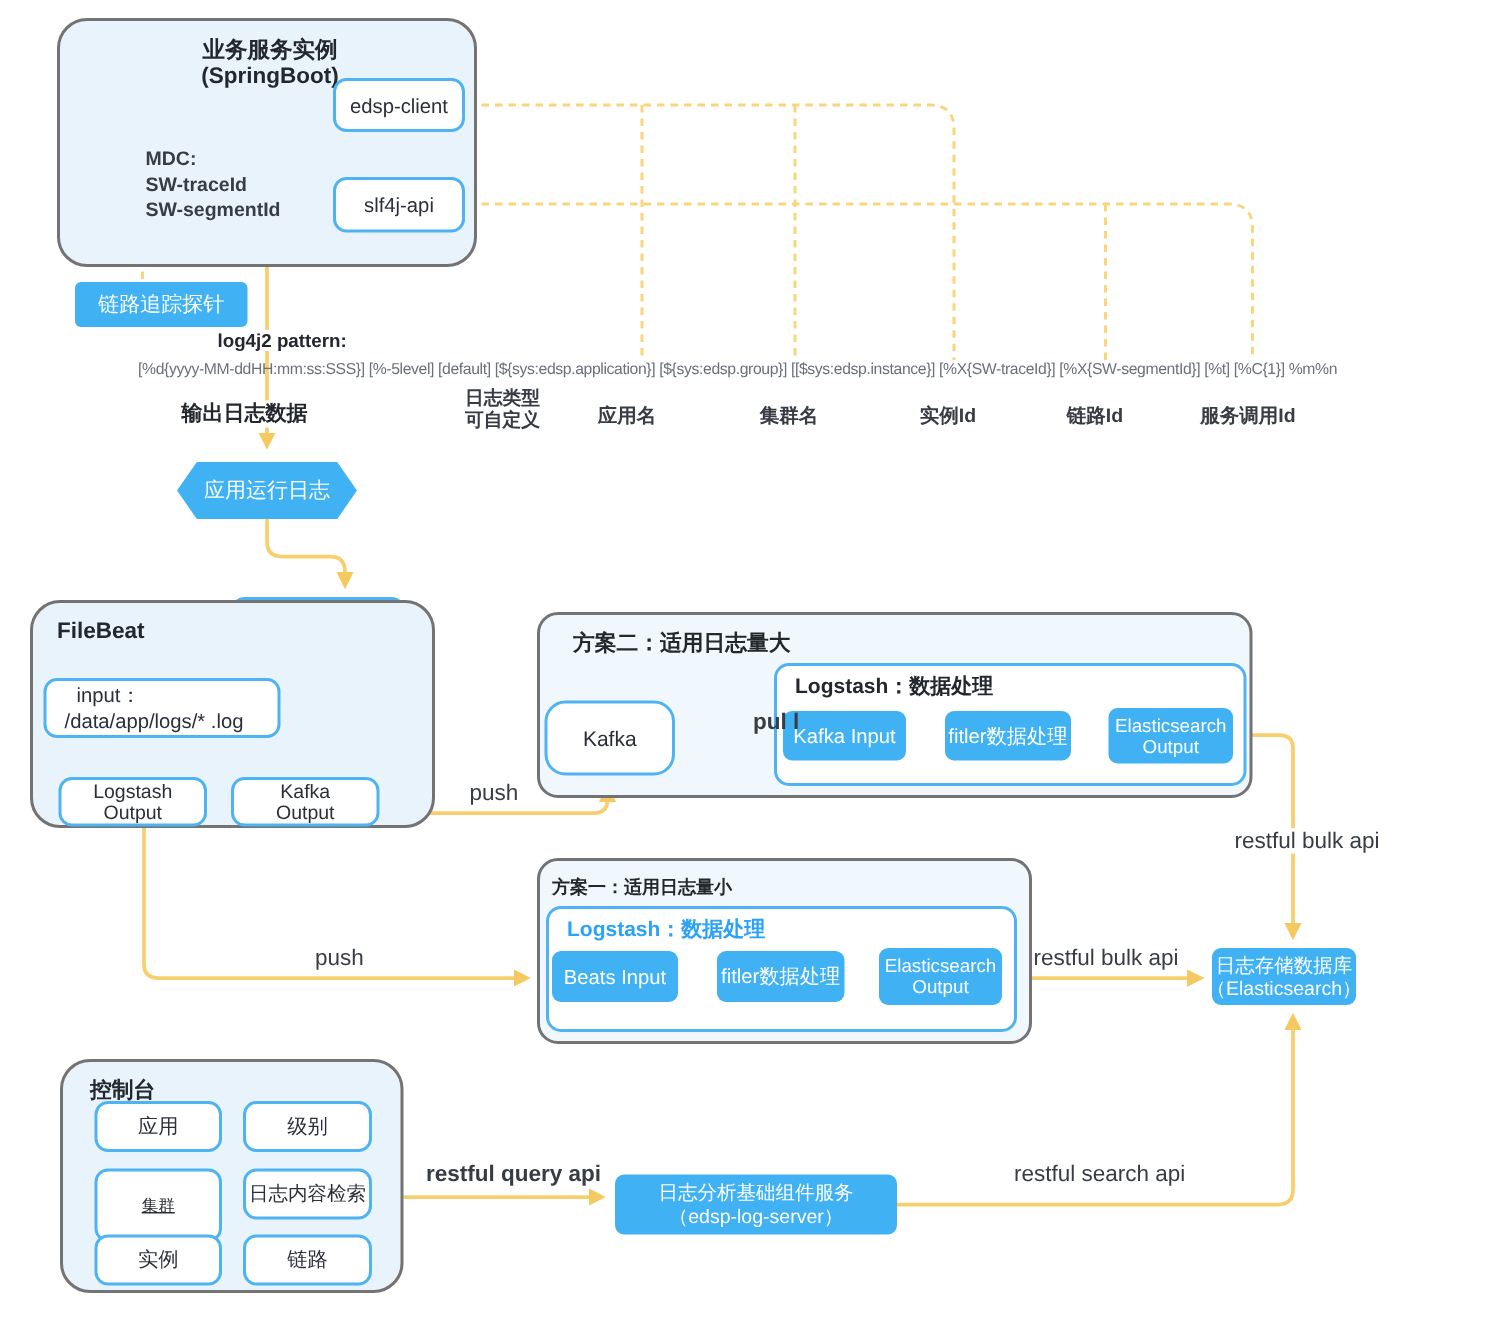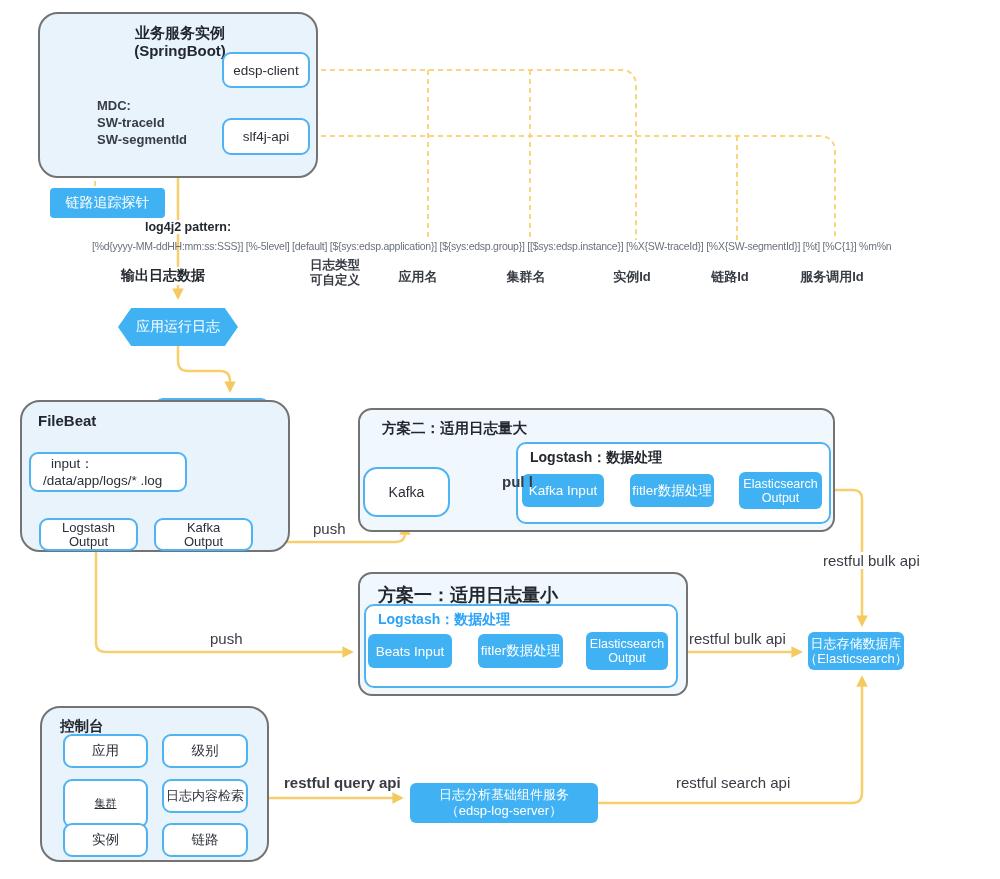--- a/index.html
+++ b/index.html
@@ -135,21 +135,21 @@
   <div class="abs bbox node" style="left:630px;top:474px;width:84px;height:33px;font-size:13.5px;">
     <span>fitler数据处理</span>
   </div>
   <div class="abs bbox node" style="left:739px;top:472px;width:83px;height:37px;font-size:12.5px;line-height:14px;">
     <div>Elasticsearch</div>
     <div>Output</div>
   </div>
   <div class="abs lbl node" style="left:466px;top:473px;font-size:15px;font-weight:600;margin-left:36px;">pul l</div>
 
   <div class="abs container plan node" style="left:358px;top:572px;width:330px;height:124px;">
-    <div class="abs ttl" style="left:18px;top:9px;font-size:18px;">方案一：适用日志量小</div>
+    <div class="abs ttl" style="left:8px;top:9px;font-size:12px;">方案一：适用日志量小</div>
   </div>
   <div class="abs wbox node" style="left:364px;top:604px;width:314px;height:84px;border-radius:10px;"></div>
   <div class="abs node" style="left:378px;top:611px;font-size:14px;font-weight:700;color:#2aa2f7;">Logstash：数据处理</div>
   <div class="abs bbox node" style="left:368px;top:634px;width:84px;height:34px;font-size:13.5px;">
     <span>Beats Input</span>
   </div>
   <div class="abs bbox node" style="left:478px;top:634px;width:85px;height:34px;font-size:13.5px;">
     <span>fitler数据处理</span>
   </div>
   <div class="abs bbox node" style="left:586px;top:632px;width:82px;height:38px;font-size:12.5px;line-height:14px;">

